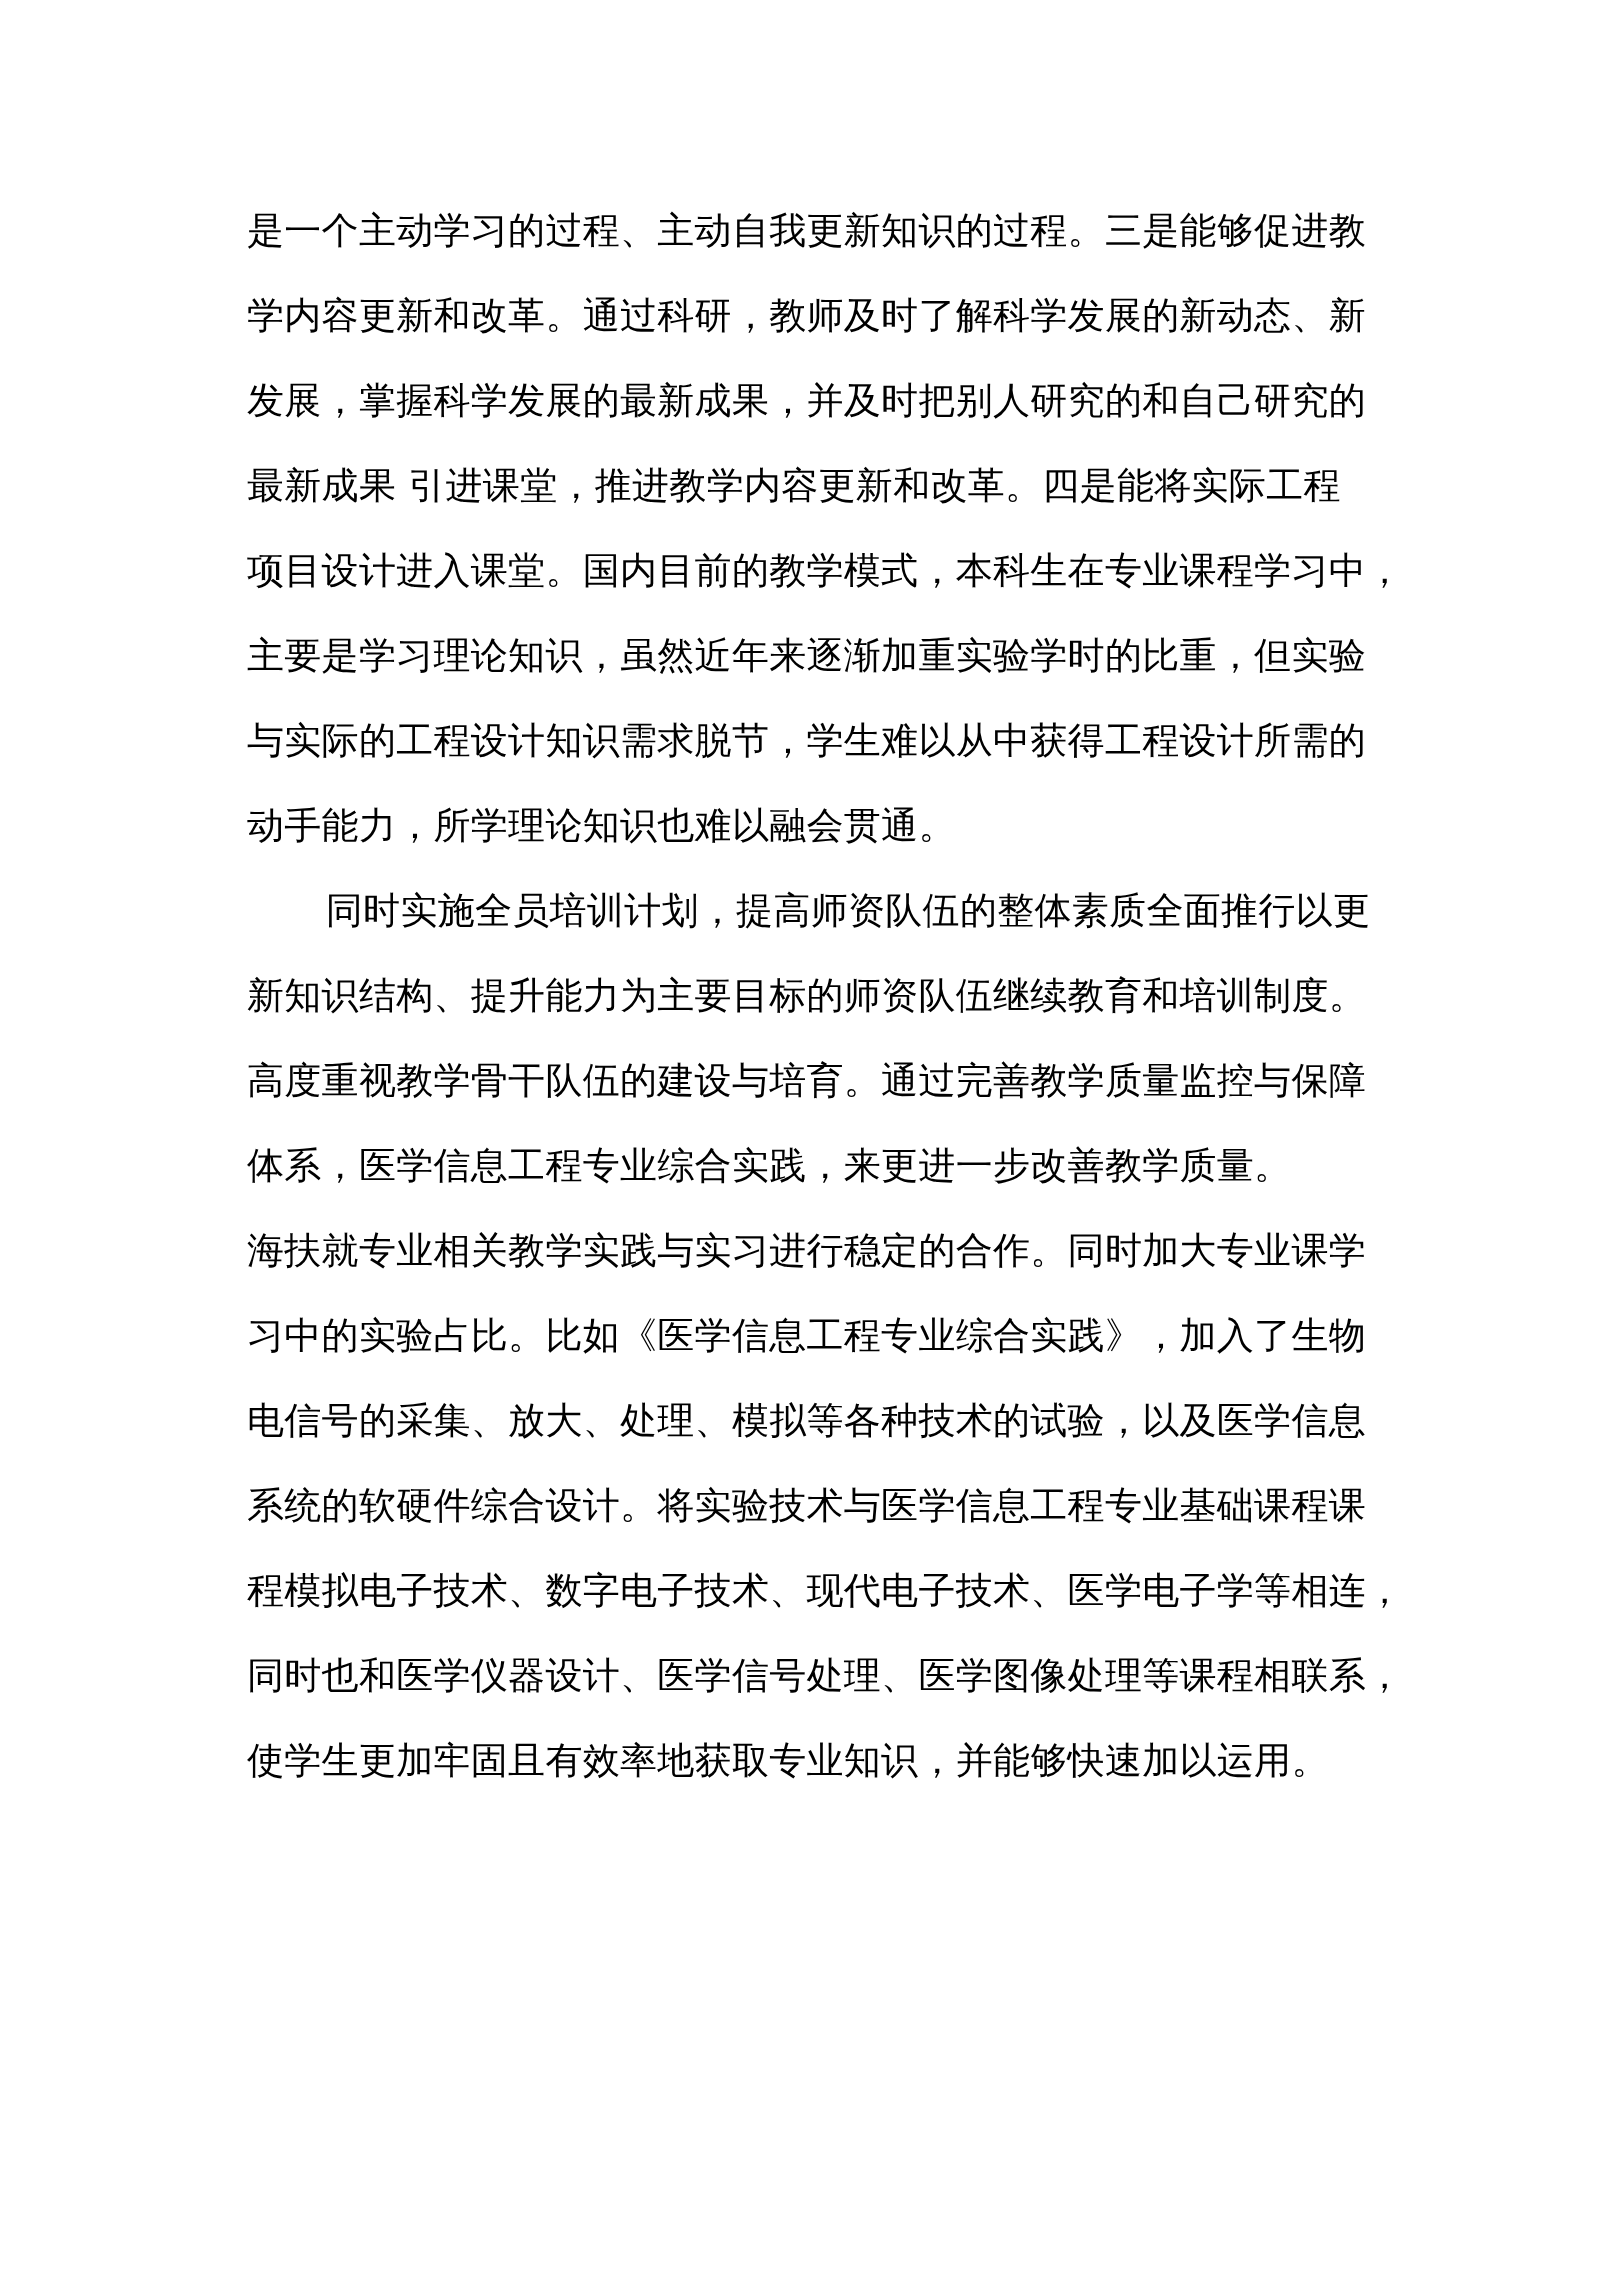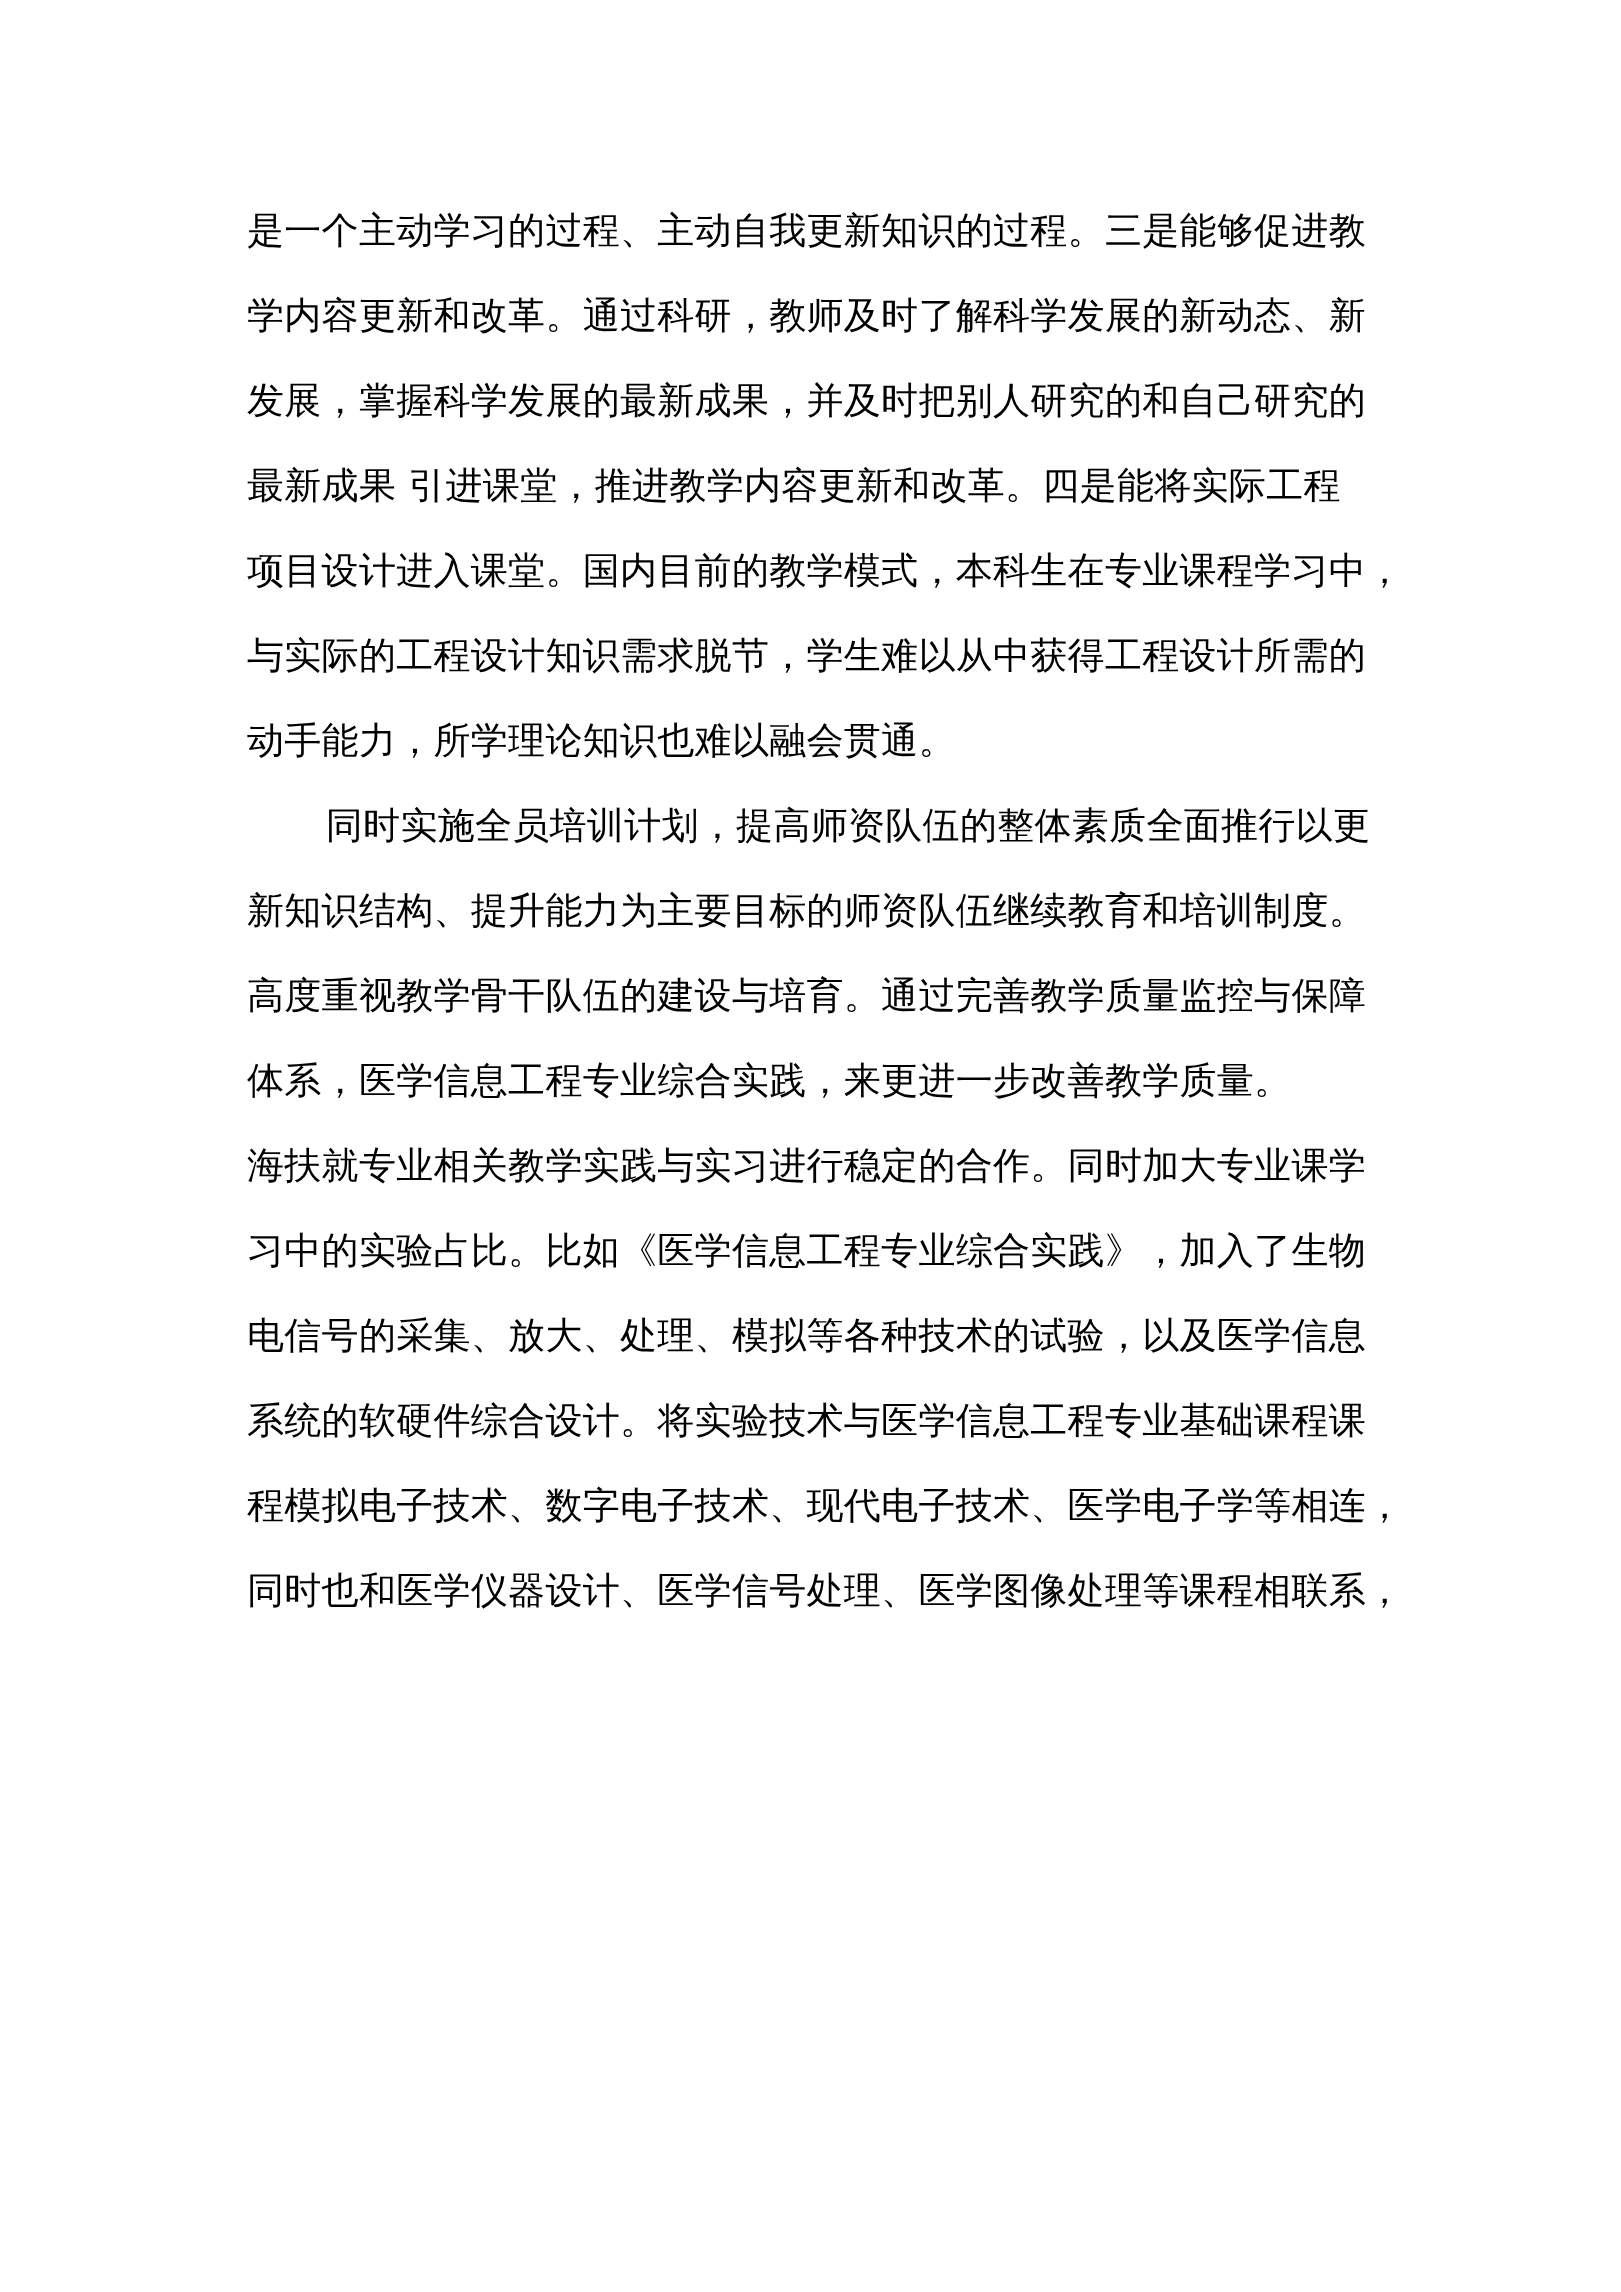--- a/index.html
+++ b/index.html
@@ -41,35 +41,37 @@
 
 <div class="page">
   <div class="page-content">
 
     <div class="para">
       <div class="line">是一个主动学习的过程、主动自我更新知识的过程。三是能够促进教</div>
       <div class="line">学内容更新和改革。通过科研，教师及时了解科学发展的新动态、新</div>
       <div class="line">发展，掌握科学发展的最新成果，并及时把别人研究的和自己研究的</div>
       <div class="line">最新成果 引进课堂，推进教学内容更新和改革。四是能将实际工程</div>
       <div class="line">项目设计进入课堂。国内目前的教学模式，本科生在专业课程学习中，</div>
+      <div class="line">主要是学习理论知识，虽然近年来逐渐加重实验学时的比重，但实验</div>
       <div class="line">与实际的工程设计知识需求脱节，学生难以从中获得工程设计所需的</div>
       <div class="line">动手能力，所学理论知识也难以融会贯通。</div>
     </div>
 
     <div class="para">
       <div class="line indent">同时实施全员培训计划，提高师资队伍的整体素质全面推行以更</div>
       <div class="line">新知识结构、提升能力为主要目标的师资队伍继续教育和培训制度。</div>
       <div class="line">高度重视教学骨干队伍的建设与培育。通过完善教学质量监控与保障</div>
       <div class="line">体系，医学信息工程专业综合实践，来更进一步改善教学质量。</div>
     </div>
 
     <div class="para">
       <div class="line">海扶就专业相关教学实践与实习进行稳定的合作。同时加大专业课学</div>
       <div class="line">习中的实验占比。比如《医学信息工程专业综合实践》，加入了生物</div>
       <div class="line">电信号的采集、放大、处理、模拟等各种技术的试验，以及医学信息</div>
       <div class="line">系统的软硬件综合设计。将实验技术与医学信息工程专业基础课程课</div>
       <div class="line">程模拟电子技术、数字电子技术、现代电子技术、医学电子学等相连，</div>
       <div class="line">同时也和医学仪器设计、医学信号处理、医学图像处理等课程相联系，</div>
+      <div class="line">使学生更加牢固且有效率地获取专业知识，并能够快速加以运用。</div>
     </div>
 
   </div>
 </div>
 
 
 </body></html>

